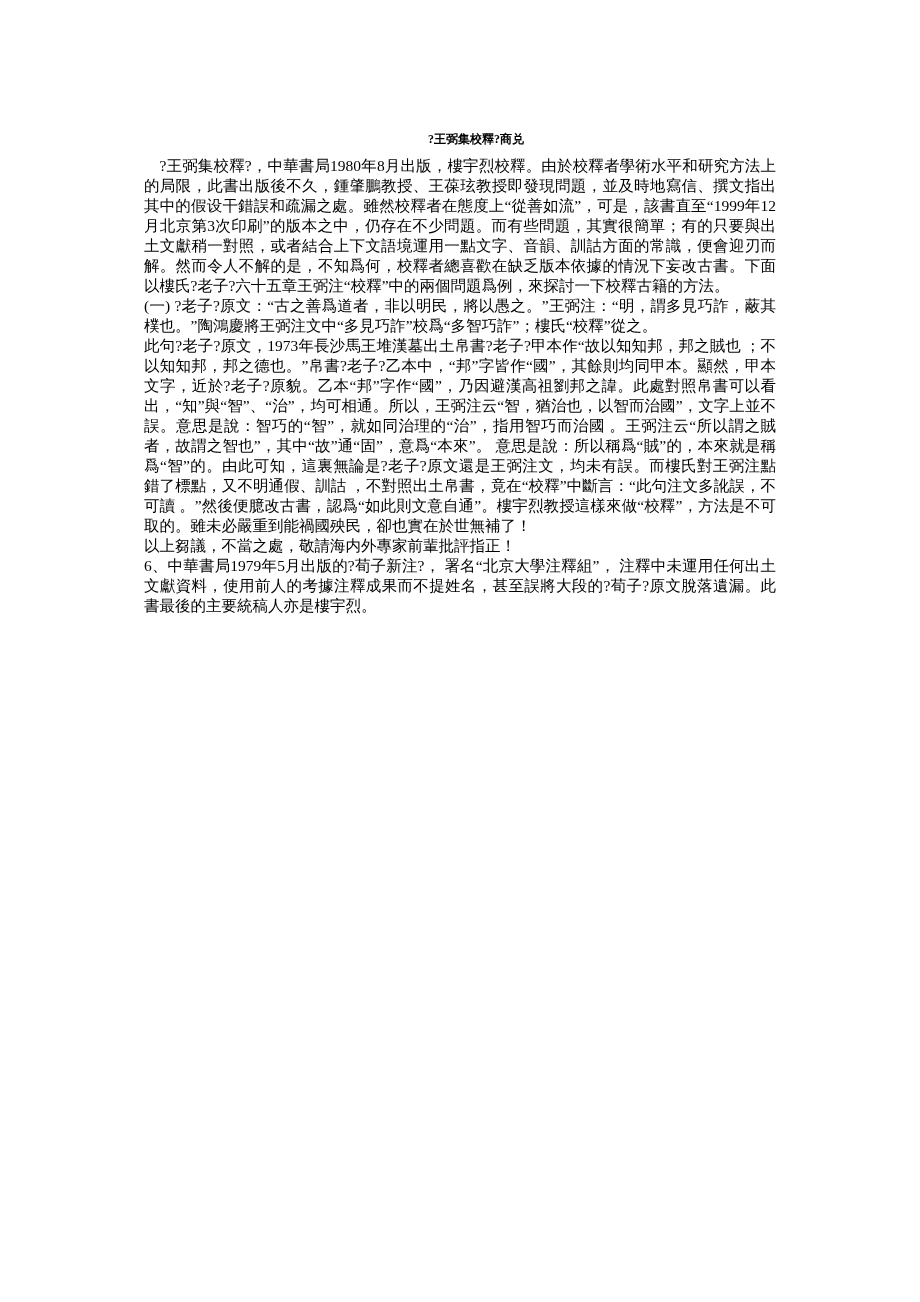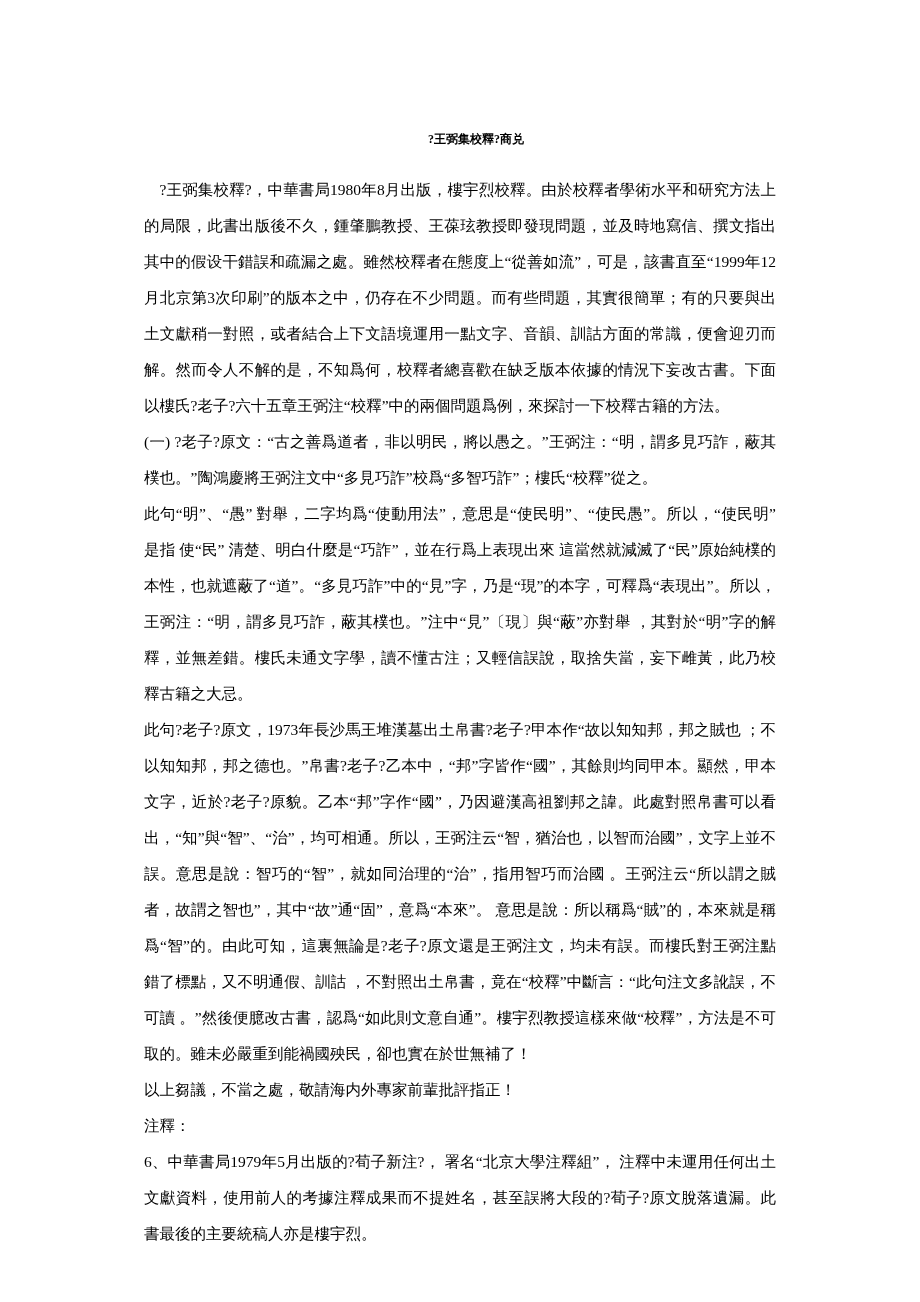--- a/index.html
+++ b/index.html
@@ -22,44 +22,42 @@
     left: 0;
     width: 100%;
     text-align: center;
     font-size: 12px;
     font-weight: bold;
     line-height: 22px;
     margin: 16px;
   }
   .doc-body {
     position: absolute;
-    top: 172px;
+    top: 156px;
     left: 144px;
     width: 632px;
     font-size: 15.5px;
-    line-height: 36px;
+    line-height: 20px;
     text-align: justify;
     text-justify: inter-ideograph;
   }
   .doc-body p {
     margin: 0;
     padding: 0;
     word-break: break-all;
   }
   .doc-body p.indent {
     text-indent: 1em;
   }
 </style>
 </head>
 <body>
 
 <div class="page">
   <h1 class="doc-title">?王弼集校釋?商兑</h1>
   <div class="doc-body">
       <p class="indent">?王弼集校釋?，中華書局1980年8月出版，樓宇烈校釋。由於校釋者學術水平和研究方法上的局限，此書出版後不久，鍾肇鵬教授、王葆玹教授即發現問題，並及時地寫信、撰文指出其中的假设干錯誤和疏漏之處。雖然校釋者在態度上“從善如流”，可是，該書直至“1999年12月北京第3次印刷”的版本之中，仍存在不少問題。而有些問題，其實很簡單；有的只要與出土文獻稍一對照，或者結合上下文語境運用一點文字、音韻、訓詁方面的常識，便會迎刃而解。然而令人不解的是，不知爲何，校釋者總喜歡在缺乏版本依據的情況下妄改古書。下面以樓氏?老子?六十五章王弼注“校釋”中的兩個問題爲例，來探討一下校釋古籍的方法。</p>
       <p>(一) ?老子?原文：“古之善爲道者，非以明民，將以愚之。”王弼注：“明，謂多見巧詐，蔽其樸也。”陶鴻慶將王弼注文中“多見巧詐”校爲“多智巧詐”；樓氏“校釋”從之。</p>
-      <p>此句“明”、“愚” 對舉，二字均爲“使動用法”，意思是“使民明”、“使民愚”。所以，“使民明” 是指 使“民” 清楚、明白什麼是“巧詐”，並在行爲上表現出來 這當然就減滅了“民”原始純樸的本性，也就遮蔽了“道”。“多見巧詐”中的“見”字，乃是“現”的本字，可釋爲“表現出”。所以，王弼注：“明，謂多見巧詐，蔽其樸也。”注中“見”〔現〕與“蔽”亦對舉 ，其對於“明”字的解釋，並無差錯。樓氏未通文字學，讀不懂古注；又輕信誤說，取捨失當，妄下雌黃，此乃校釋古籍之大忌。</p>
       <p>此句?老子?原文，1973年長沙馬王堆漢墓出土帛書?老子?甲本作“故以知知邦，邦之賊也 ；不以知知邦，邦之德也。”帛書?老子?乙本中，“邦”字皆作“國”，其餘則均同甲本。顯然，甲本文字，近於?老子?原貌。乙本“邦”字作“國”，乃因避漢高祖劉邦之諱。此處對照帛書可以看出，“知”與“智”、“治”，均可相通。所以，王弼注云“智，猶治也，以智而治國”，文字上並不誤。意思是說：智巧的“智”，就如同治理的“治”，指用智巧而治國 。王弼注云“所以謂之賊者，故謂之智也”，其中“故”通“固”，意爲“本來”。 意思是說：所以稱爲“賊”的，本來就是稱爲“智”的。由此可知，這裏無論是?老子?原文還是王弼注文，均未有誤。而樓氏對王弼注點錯了標點，又不明通假、訓詁 ，不對照出土帛書，竟在“校釋”中斷言：“此句注文多訛誤，不可讀 。”然後便臆改古書，認爲“如此則文意自通”。樓宇烈教授這樣來做“校釋”，方法是不可取的。雖未必嚴重到能禍國殃民，卻也實在於世無補了！</p>
       <p>以上芻議，不當之處，敬請海内外專家前輩批評指正！</p>
-      <p>注釋：</p>
       <p>6、中華書局1979年5月出版的?荀子新注?， 署名“北京大學注釋組”， 注釋中未運用任何出土文獻資料，使用前人的考據注釋成果而不提姓名，甚至誤將大段的?荀子?原文脫落遺漏。此書最後的主要統稿人亦是樓宇烈。</p>
     </div>
 </div>
 
 </body></html>

